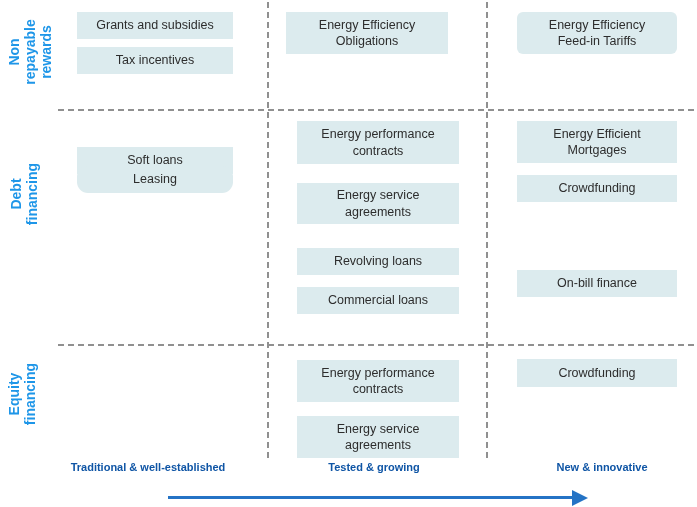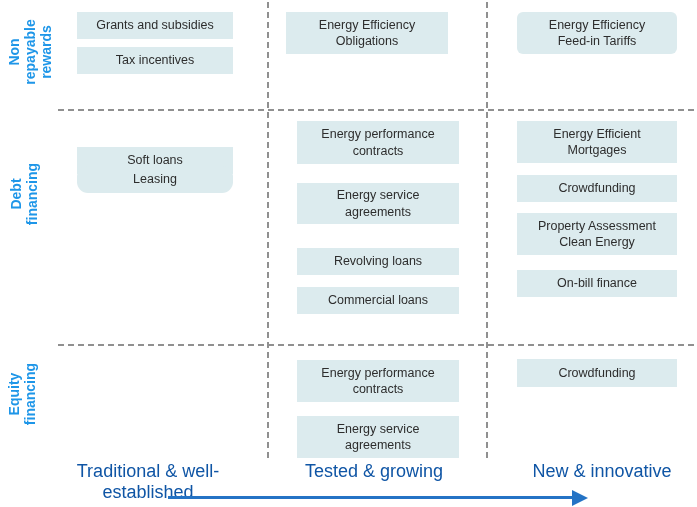--- a/index.html
+++ b/index.html
@@ -31,21 +31,21 @@
     position:absolute;
     background:#dcebee;
     color:#2d2d2d; font-size:12.5px; line-height:1.3;
     display:flex; align-items:center; justify-content:center;
     text-align:center; padding:0 14px; box-sizing:border-box;
   }
   .box.tall { padding:0 16px; }
   
   .collabel {
     position:absolute; top:461px;
-    color:#0f55a5; font-weight:normal; font-size:18px;
+    color:#0f55a5; font-weight:bold; font-size:11px;
     text-align:center;
   }
   
   .arrow-line {
     position:absolute; left:168px; top:496px; width:406px; height:3px;
     background:#2473c5;
   }
   .arrow-head {
     position:absolute; left:572px; top:490px; width:0; height:0;
     border-left:16px solid #2473c5;
@@ -75,21 +75,20 @@
   <div class="box" style="left:77px; top:123px; width:156px; height:27px;margin-top:24px;">Soft loans</div>
   <div class="box" style="left:77px; top:166px; width:156px; height:27px;border-radius:11px;">Leasing</div>
 
   <div class="box tall" style="left:297px; top:121px; width:162px; height:43px;">Energy performance contracts</div>
   <div class="box tall" style="left:297px; top:183px; width:162px; height:41px;">Energy service agreements</div>
   <div class="box" style="left:297px; top:248px; width:162px; height:27px;">Revolving loans</div>
   <div class="box" style="left:297px; top:287px; width:162px; height:27px;">Commercial loans</div>
 
   <div class="box tall" style="left:517px; top:121px; width:160px; height:42px;">Energy Efficient Mortgages</div>
   <div class="box" style="left:517px; top:175px; width:160px; height:27px;">Crowdfunding</div>
-  <div class="box tall" style="left:517px; top:213px; width:160px; height:42px;">Property Assessment Clean Energy</div>
   <div class="box" style="left:517px; top:270px; width:160px; height:27px;text-align:center;">On-bill finance</div>
 
   <div class="box tall" style="left:297px; top:360px; width:162px; height:42px;">Energy performance contracts</div>
   <div class="box tall" style="left:297px; top:416px; width:162px; height:42px;">Energy service agreements</div>
   <div class="box" style="left:517px; top:359px; width:160px; height:28px;">Crowdfunding</div>
 
   <div class="collabel" style="left:37px; width:222px;">Traditional &amp; well-established</div>
   <div class="collabel" style="left:273px; width:202px;">Tested &amp; growing</div>
   <div class="collabel" style="left:501px; width:202px;">New &amp; innovative</div>
 

